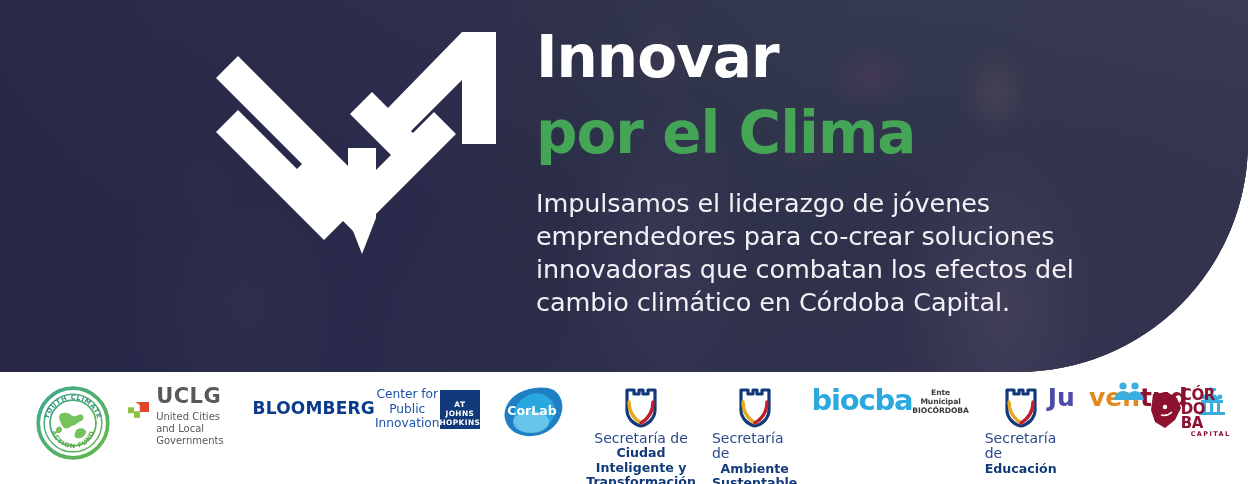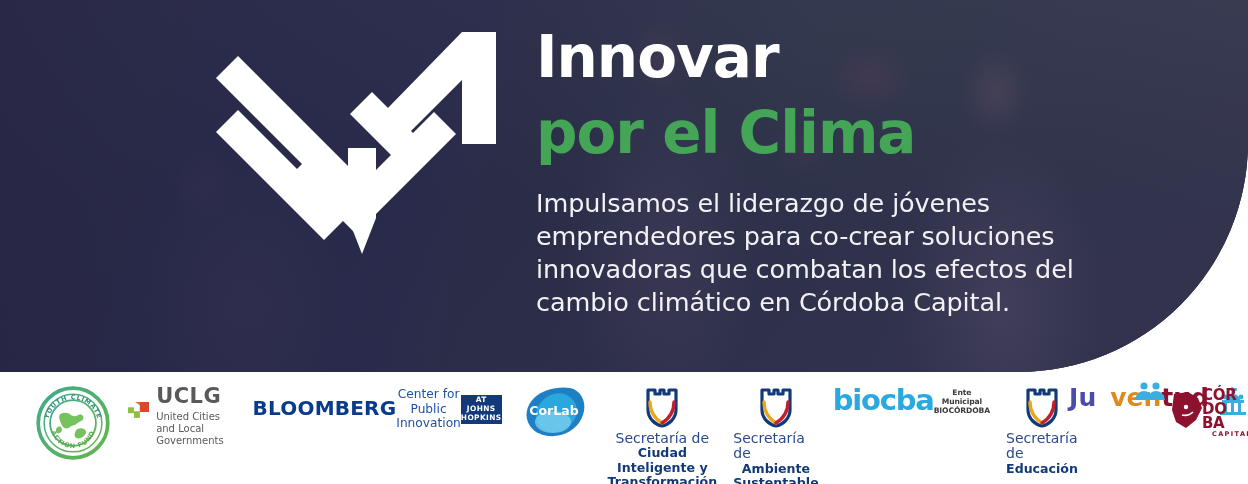--- a/index.html
+++ b/index.html
@@ -78,24 +78,24 @@
   .ycaf svg { width:74px; height:74px; display:block; }
 
   
   .uclg { display:flex; align-items:center; gap:7px; margin-left:18px; }
   .uclg-mark { width:32px; height:30px; position:relative; }
   .uclg-txt .u1 { font-size:21px; font-weight:700; color:#58595b; letter-spacing:.5px; line-height:1; }
   .uclg-txt .u2 { font-size:10px; font-weight:400; color:#58595b; line-height:1.22; margin-top:4px; }
 
   
   .bberg { margin-left:18px; text-align:center; }
-  .bb1 { font-size:20px; font-weight:700; color:#0a3a8c; letter-spacing:.2px; line-height:1; }
+  .bb1 { font-size:17px; font-weight:700; color:#0a3a8c; letter-spacing:.2px; line-height:1; }
   .bb2 { font-size:12.2px; font-weight:400; color:#1b52a8; line-height:1.2; margin-top:1px; }
   .bb3 { background:#123a7a; color:#fff; font-size:7.4px; font-weight:700; letter-spacing:.4px;
-         padding:0 0 2px; margin-top:3px; }
+         padding:10px 0 2px; margin-top:3px; }
 
   
   .corlab { margin-left:18px; width:72px; height:58px; position:relative; }
   .corlab svg { width:72px; height:58px; display:block; }
 
   
   .sec { margin-left:16px; display:flex; flex-direction:column; align-items:center; width:auto; }
   .sec-shield { width:40px; height:42px; }
   .sec-shield svg { width:40px; height:42px; display:block; }
   .sec-t1 { font-size:14px; color:#2b4a8b; margin-top:3px; line-height:1.1; }

